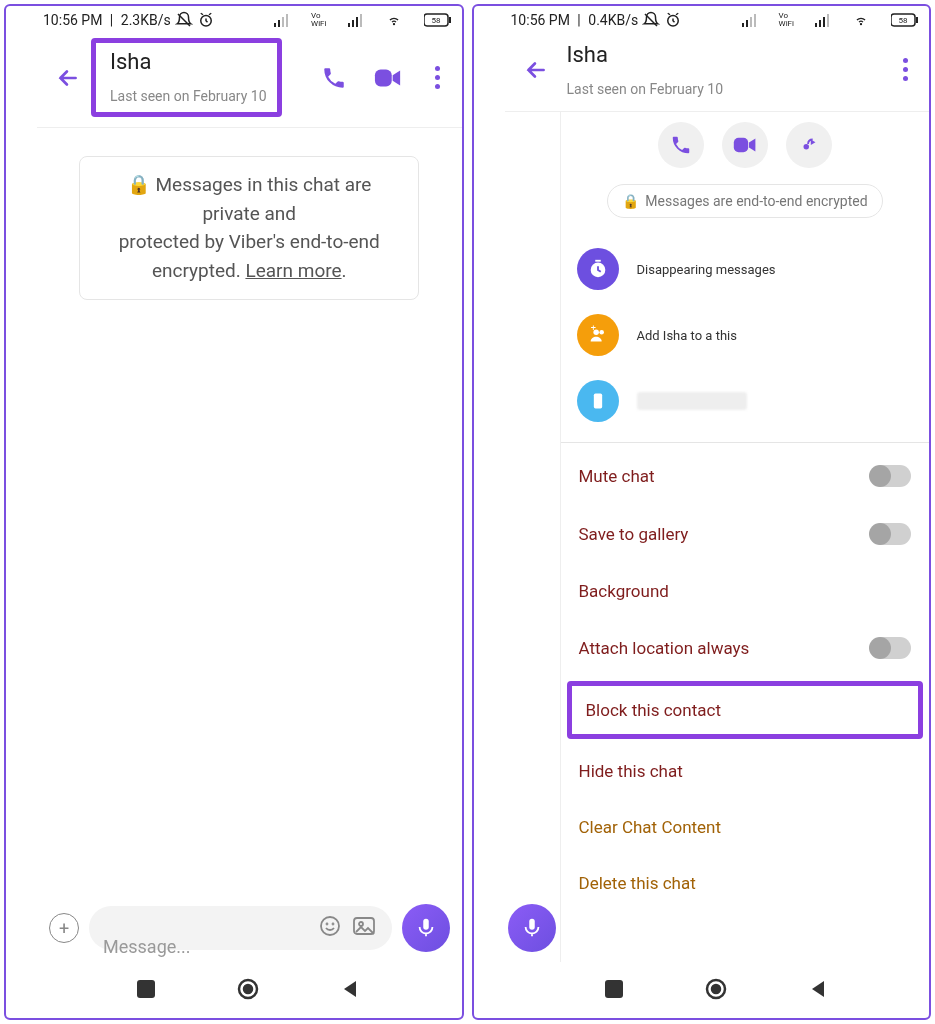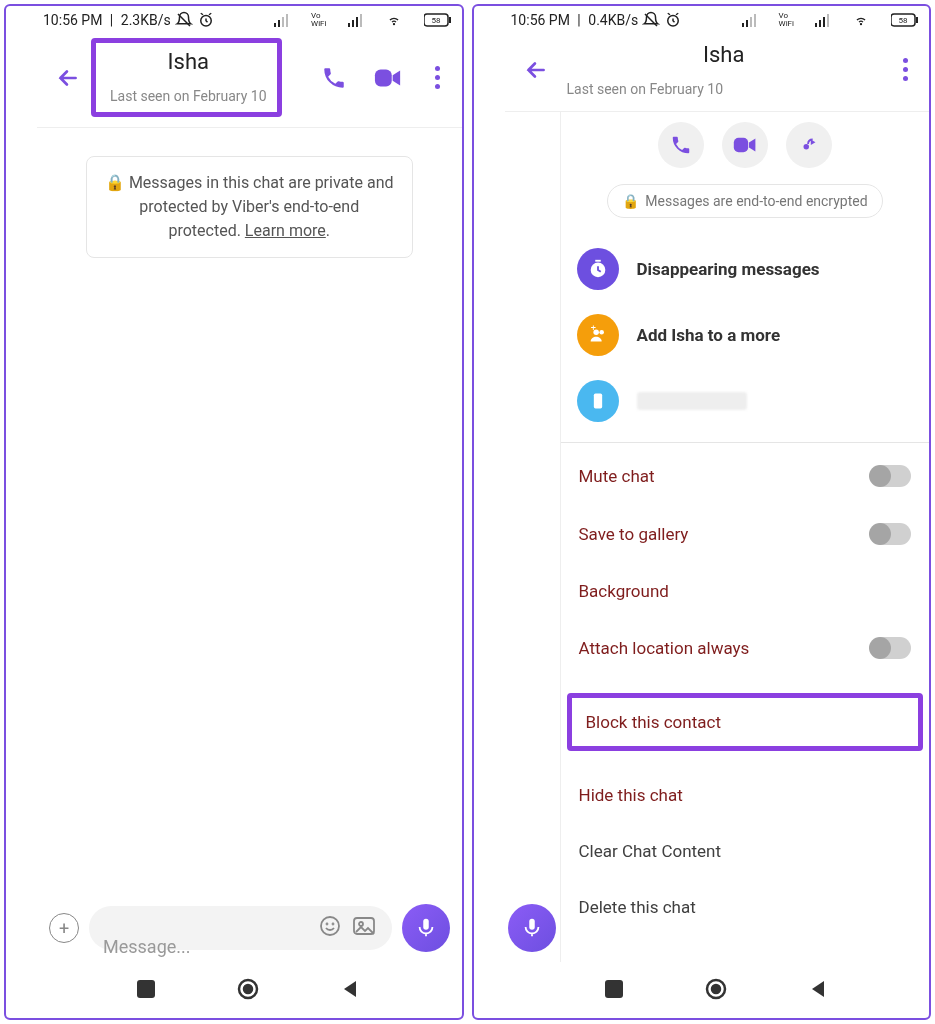--- a/index.html
+++ b/index.html
@@ -36,33 +36,33 @@
   .status-icon { display: inline-flex; align-items: center; }
   .app-bar {
     display: flex;
     align-items: center;
     padding: 10px 14px 14px 18px;
     border-bottom: 1px solid #eee;
     gap: 14px;
   }
   .back-arrow { color: #7b4fe0; font-size: 26px; display:flex; align-items:center;}
   .contact-block { flex: 1; padding-left: 4px; }
-  .contact-name { font-size: 22px; color: #222; font-weight: 400; text-align: center; }
+  .contact-name { font-size: 22px; color: #222; font-weight: 400; }
   .contact-sub { font-size: 14px; color: #888; margin-top: 14px; }
   .appbar-actions { display: flex; align-items: center; gap: 26px; }
   .appbar-icon { color: #7b4fe0; display:flex; align-items:center; justify-content:center; width:28px; height:28px;}
   .more-dots { display:flex; flex-direction:column; gap:4px; align-items:center; justify-content:center; width:20px;}
   .more-dots span { width:5px; height:5px; background:#7b4fe0; border-radius:50%; }
   .chat-body { flex:1; padding: 28px 18px; display:flex; flex-direction:column; align-items:center; }
   .e2e-card {
     border: 1px solid #e5e5e5;
     border-radius: 8px;
     padding: 14px 18px;
     text-align: center;
-    font-size: 16px;
+    font-size: 19px;
     color: #555;
     max-width: 340px;
     line-height: 1.5;
   }
   .e2e-card .learn { text-decoration: underline; }
   .input-bar {
     display:flex;
     align-items:center;
     padding: 10px 12px;
     gap:10px;
@@ -128,21 +128,21 @@
     padding: 12px 16px;
   }
   .info-icon {
     width:42px; height:42px; border-radius:50%;
     display:flex; align-items:center; justify-content:center;
     color:#fff; flex-shrink:0;
   }
   .info-icon.timer { background:#6d4fe0; }
   .info-icon.group { background:#f59e0b; }
   .info-icon.phone { background:#4ab8f0; }
-  .info-label { font-size:17px; color:#333;font-weight:bold; }
+  .info-label { font-size:13px; color:#333; }
   .divider { height:1px; background:#e5e5e5; margin: 8px 0 4px 0; }
   .setting-row {
     display:flex; align-items:center; justify-content:space-between;
     padding: 18px 18px;
     font-size:17px;
     color:#7f1d1d;
   }
   .toggle {
     width:40px; height:22px;
     background:#d0d0d0;
@@ -150,25 +150,25 @@
     position:relative;
   }
   .toggle::after {
     content:'';
     position:absolute;
     width:22px; height:22px;
     background:#a5a5a5;
     border-radius:50%;
     left:-2px; top:0;
   }
-  .setting-row.danger { color:#404040; }
+  .setting-row.danger { color:#a16207; }
   .highlight-block {
     border:5px solid #8b3fe0;
     border-radius:4px;
-    margin: 16px 6px;
+    margin: 4px 6px;
   }
   .highlight-block .setting-row { padding:14px 14px; }
   .contact-highlight {
     border: 5px solid #8b3fe0;
     border-radius: 4px;
     padding: 6px 10px 8px 10px;
     margin: -4px 0 -4px -4px;
   }
   .blurred { width:110px; height:18px; background: #eee; border-radius:3px; filter: blur(1px);}
 </style>
@@ -261,21 +261,21 @@
           <span></span>
       </div>
     </div>
   </div>
 
   <div class="chat-body">
     <div class="e2e-card">
       <span>🔒</span>
       <span>Messages in this chat are private and</span><br>
       <span>protected by Viber's end-to-end</span><br>
-      <span>protected.</span>
+      <span>encrypted.</span>
       <span class="learn">Learn more</span>.
     </div>
   </div>
 
   <div class="input-bar">
     <div class="plus-circle">+</div>
     <div class="msg-input">
       <span class="placeholder">Message...</span>
       <span class="emoji-icon">
         <svg width="24" height="24" viewBox="0 0 24 24" fill="none" stroke="#888" stroke-width="1.8">
@@ -440,21 +440,21 @@
       </div>
       <div class="info-row">
         <div class="info-icon group">
           <svg width="22" height="22" viewBox="0 0 24 24" fill="#fff">
               <circle cx="10" cy="9" r="3"></circle>
               <circle cx="16" cy="9" r="2.5"></circle>
               <path d="M4 19c0-3 3-5 6-5s6 2 6 5"></path>
               <text x="4" y="8" font-size="10" fill="#fff">+</text>
             </svg>
         </div>
-        <div class="info-label">Add Isha to a more</div>
+        <div class="info-label">Add Isha to a this</div>
       </div>
       <div class="info-row">
         <div class="info-icon phone">
           <svg width="20" height="20" viewBox="0 0 24 24" fill="#fff">
               <rect x="7" y="3" width="10" height="18" rx="2"></rect>
             </svg>
         </div>
         <div class="blurred"></div>
       </div>
 

